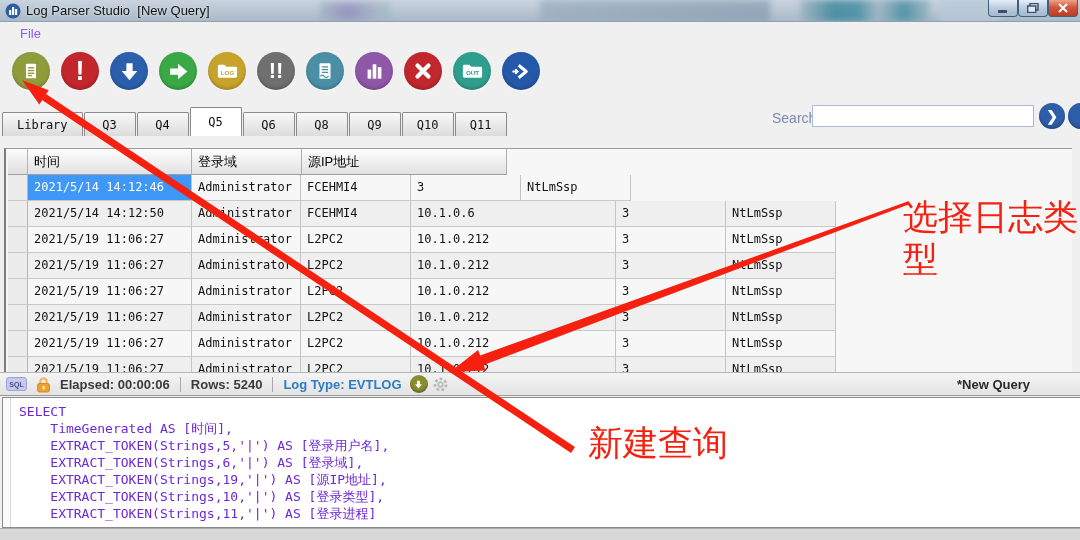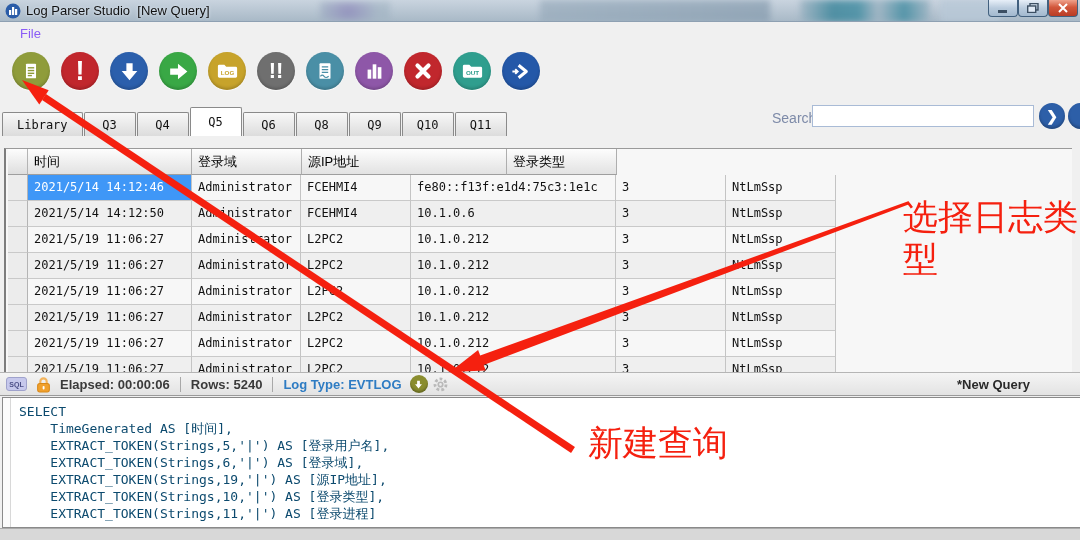--- a/index.html
+++ b/index.html
@@ -68,21 +68,21 @@
   .dd-circle { margin-left:8px; width:18px; height:18px; border-radius:50%; background:#8a8d2e;
     display:flex; align-items:center; justify-content:center; box-shadow:inset 0 -2px 2px rgba(0,0,0,.25); }
   .gear { margin-left:4px; display:flex; }
   .newquery-label { position:absolute; left:957px; top:4px; width:123px; overflow:hidden; white-space:nowrap; color:#2a2a2a; }
 
   
   .sqlpanel { position:absolute; left:2px; top:397px; width:1078px; height:131px; background:#fff;
     border:1px solid #8a8a8a; border-right:none; }
   .sql-gutter { position:absolute; left:0; top:0; width:8px; height:100%; border-right:1px solid #d8d8d8; background:#fbfbfb; }
   .sqltext { position:absolute; left:16px; top:5px; font-family:"DejaVu Sans Mono", monospace; font-size:13px;
-    line-height:17px; color:#0c4a6e; white-space:pre; }
+    line-height:17px; color:#6d28d9; white-space:pre; }
   .bottomstrip { position:absolute; left:0; top:528px; width:1080px; height:12px; background:#d8d8d8; border-top:1px solid #ababab; }
 
   
   .overlay { position:absolute; left:0; top:0; width:1080px; height:540px; z-index:100; pointer-events:none; }
   .ann-text { position:absolute; color:#f5200f; z-index:101; pointer-events:none; font-size:35px; line-height:42px;
     font-family:"Liberation Sans", sans-serif; }
   .ann1 { left:903px; top:196px; width:182px; word-break:break-all; }
   .ann2 { left:588px; top:422px; white-space:nowrap; }
 </style>
 </head>
@@ -239,28 +239,26 @@
     <div class="tab">Q11</div>
   </div>
 
 <div class="gridpanel">
   <div class="grid" id="grid">
       <div class="grow ghead">
         <div class="rowhdr"></div>
         <div class="gcell" style="width:164px">时间</div>
         <div class="gcell" style="width:110px">登录域</div>
         <div class="gcell" style="width:205px">源IP地址</div>
-        <div class="gcell" style="width:110px">登录类型</div>
       </div>
       <div class="grow">
         <div class="rowhdr"></div>
         <div class="gcell sel" style="width:164px">2021/5/14 14:12:46</div>
         <div class="gcell" style="width:109px">Administrator</div>
         <div class="gcell" style="width:110px">FCEHMI4</div>
-        <div class="gcell" style="width:205px">fe80::f13f:e1d4:75c3:1e1c</div>
         <div class="gcell" style="width:110px">3</div>
         <div class="gcell" style="width:110px">NtLmSsp</div>
       </div>
       <div class="grow alt">
         <div class="rowhdr"></div>
         <div class="gcell" style="width:164px">2021/5/14 14:12:50</div>
         <div class="gcell" style="width:109px">Administrator</div>
         <div class="gcell" style="width:110px">FCEHMI4</div>
         <div class="gcell" style="width:205px">10.1.0.6</div>
         <div class="gcell" style="width:110px">3</div>

